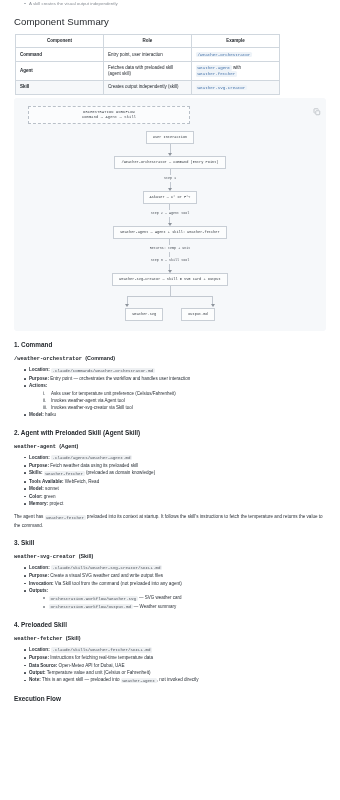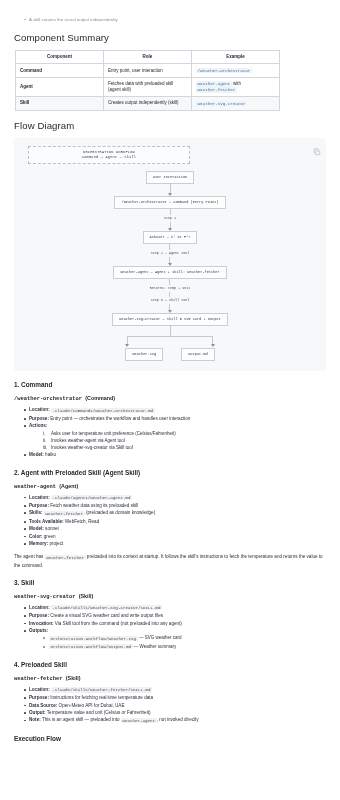--- a/index.html
+++ b/index.html
@@ -1,21 +1,21 @@
 <!DOCTYPE html>
 <html><head>
 <meta charset="utf-8">
 <style>
   html,body{margin:0;padding:0;}
   body{
     width:340px;height:800px;overflow:hidden;background:#ffffff;
     font-family:"Liberation Sans",sans-serif;color:#24292f;
     -webkit-font-smoothing:antialiased;
   }
-  .page{padding:16px 14px;box-sizing:border-box;width:340px;}
+  .page{padding:0 14px;box-sizing:border-box;width:340px;}
 
   .top-bullet{list-style:none;margin:0;padding:0 0 0 10px;}
   .top-bullet li{
     font-size:4.4px;line-height:7px;color:#8a8f96;position:relative;padding-left:5px;
   }
   .top-bullet li:before{
     content:"";position:absolute;left:0;top:2.6px;width:1.6px;height:1.6px;
     border-radius:50%;background:#aab0b6;
   }
 
@@ -161,21 +161,20 @@
       <tr>
         <td class="c1">Skill</td>
         <td class="c2">Creates output independently (skill)</td>
         <td class="c3">
           <code class="inl">weather-svg-creator</code>
         </td>
       </tr>
     </tbody>
   </table>
 
-  <h2 class="section">Flow Diagram</h2>
 
   <div class="diagram-wrap">
     <span class="copy-btn">
       <svg viewBox="0 0 16 16" width="8" height="8" fill="none" stroke="#57606a" stroke-width="1.4">
         <rect x="5.5" y="5.5" width="8" height="8" rx="1.4"></rect>
         <path d="M10.5 3.2V2.6A1.1 1.1 0 0 0 9.4 1.5H3.1A1.1 1.1 0 0 0 2 2.6v6.3a1.1 1.1 0 0 0 1.1 1.1h.6"></path>
       </svg>
     </span>
 
     <div class="banner">

